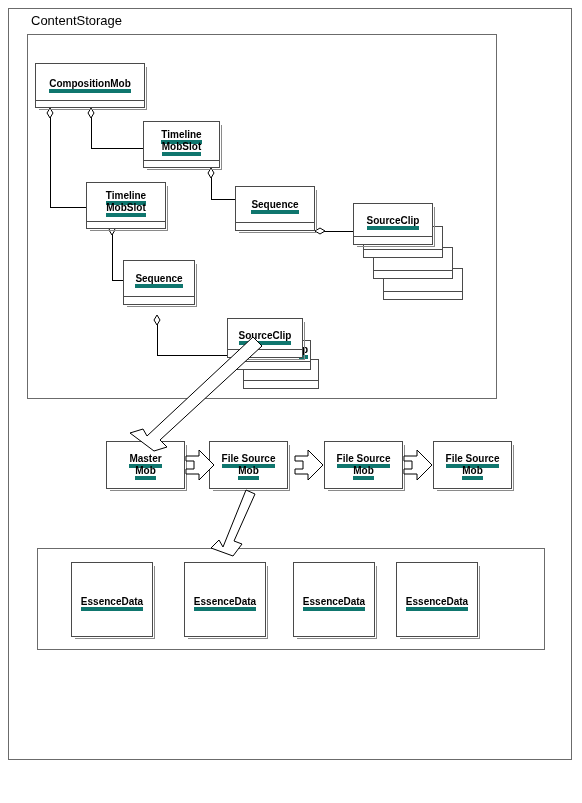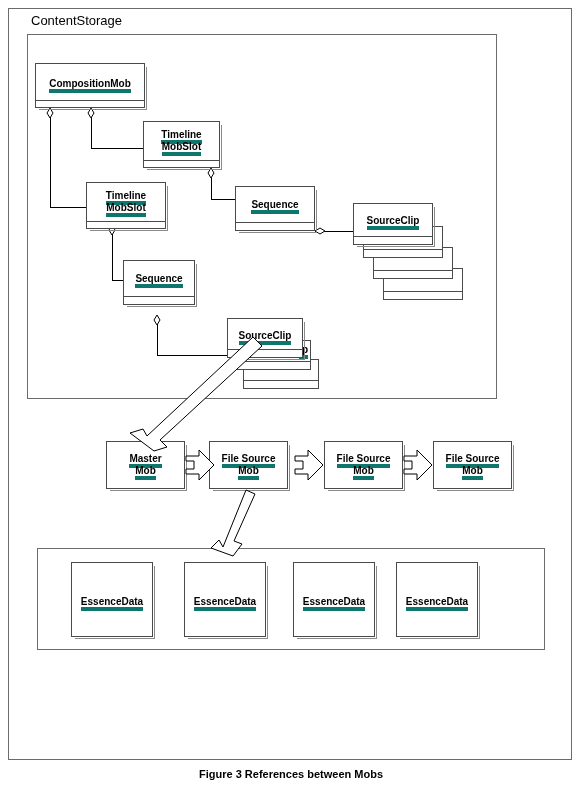--- a/index.html
+++ b/index.html
@@ -294,15 +294,14 @@
       <polygon points="295,456 308,456 308,450 323,465 308,480 308,474 295,474 295,469 303,469 303,461 295,461"></polygon>
 
       <polygon points="404,456 417,456 417,450 432,465 417,480 417,474 404,474 404,469 412,469 412,461 404,461"></polygon>
 
       <polygon points="253,337 262,346 160,440 167,447 154,451 130,433 143,429 147,436"></polygon>
 
       <polygon points="246,490 255,494 234,541 242,544 233,556 211,548 219,540 223,547"></polygon>
     </g>
   </svg>
 
-  <div id="caption">Figure 3 References between Mobs</div>
 
 </div>
 
 </body></html>

